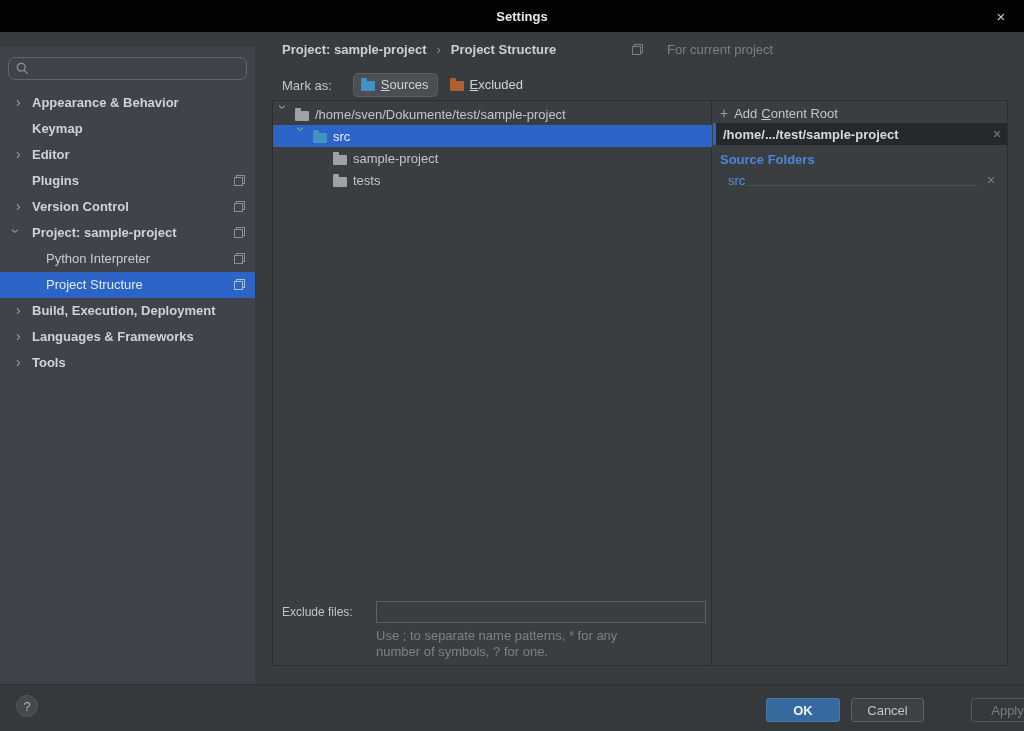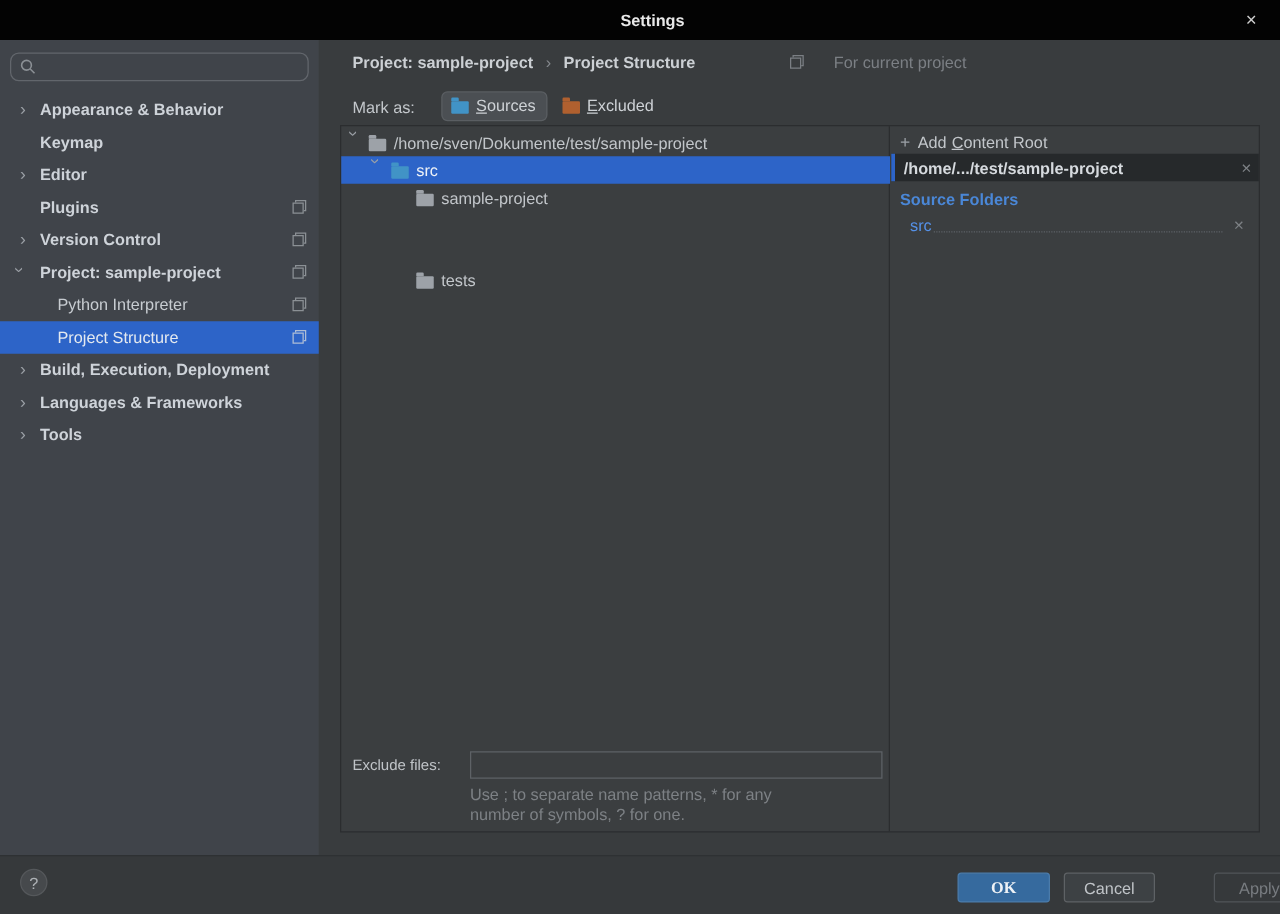--- a/index.html
+++ b/index.html
@@ -8,21 +8,21 @@
   .window { position:absolute; left:0; top:0; width:1024px; height:731px; background:#393c3e; }
 
   
   .titlebar { position:absolute; left:0; top:0; width:1024px; height:32px; background:#030303;
               display:flex; align-items:center; justify-content:center;padding-left:20px; }
   .titlebar .title { color:#e9e9e9; font-size:13px; font-weight:bold; }
   .titlebar .close { position:absolute; right:8px; top:0; width:30px; height:32px; color:#cfcfcf;
                      font-size:15px; display:flex; align-items:center; justify-content:center; cursor:pointer; }
 
   
-  .sidebar { position:absolute; left:0; top:32px; width:255px; height:652px; background:#40444a; }
+  .sidebar { position:absolute; left:0; top:47px; width:255px; height:652px; background:#40444a; }
   .searchwrap { position:absolute; left:8px; top:10px; width:239px; height:23px;
                 border:1px solid #62666c; border-radius:7px; display:flex; align-items:center; padding-left:7px; }
   .searchwrap svg { display:block; }
   .searchwrap input { background:transparent; border:none; outline:none; color:#d0d4d8;
                       font-size:13px; margin-left:6px; width:190px; font-family:inherit; }
   .nav { position:absolute; left:0; top:43px; width:255px; }
   .nav-item { position:relative; height:26px; line-height:26px; color:#c7ccd1; font-size:13px;
               padding-left:32px; cursor:pointer; white-space:nowrap; }
   .nav-item.bold { font-weight:bold; color:#ced3d9; }
   .nav-item.child { padding-left:46px; }
@@ -102,21 +102,21 @@
   
   .footer { position:absolute; left:0; top:684px; width:1024px; height:47px; background:#36393b;
             border-top:1px solid #2e3133; }
   .helpbtn { position:absolute; left:16px; top:10px; width:22px; height:22px; border-radius:50%;
              background:#46494c; border:1px solid #55585b; color:#aeb2b6; font-size:13px;
              display:flex; align-items:center; justify-content:center; cursor:pointer; }
   .btn { position:absolute; top:13px; height:24px; border-radius:3px; font-size:13px;
          display:flex; align-items:center; justify-content:center; cursor:pointer;
          font-family:inherit; }
   .btn-ok { left:766px; width:74px; background:#366a9e; border:1px solid #4b7cab;
-            color:#eef2f6; font-weight:bold;font-family:Liberation Serif, serif; }
+            color:#eef2f6; font-weight:bold; }
   .btn-cancel { left:851px; width:73px; background:#3d4144; border:1px solid #5e6265; color:#c0c4c8; }
   .btn-apply { left:935px; width:73px; background:transparent; border:1px solid #515559; color:#787c80;margin-left:36px; }
 </style>
 </head>
 <body>
 
 <div class="window">
 
   <div class="titlebar">
     <span class="title">Settings</span>
@@ -212,21 +212,21 @@
       </div>
       <div class="trow selected" style="top:24px; padding-left:26px;">
         <span class="chev down"></span>
         <span class="folder f-blue"></span>
         <span>src</span>
       </div>
       <div class="trow" style="top:46px; padding-left:60px;">
         <span class="folder f-gray"></span>
         <span>sample-project</span>
       </div>
-      <div class="trow" style="top:68px; padding-left:60px;margin-top:44px;">
+      <div class="trow" style="top:68px; padding-left:60px;">
         <span class="folder f-gray"></span>
         <span>tests</span>
       </div>
 
       <div class="exrow">
         <span class="lbl">Exclude files:</span>
         <input value="" style="">
       </div>
       <div class="hint l1">Use ; to separate name patterns, * for any</div>
       <div class="hint l2">number of symbols, ? for one.</div>

